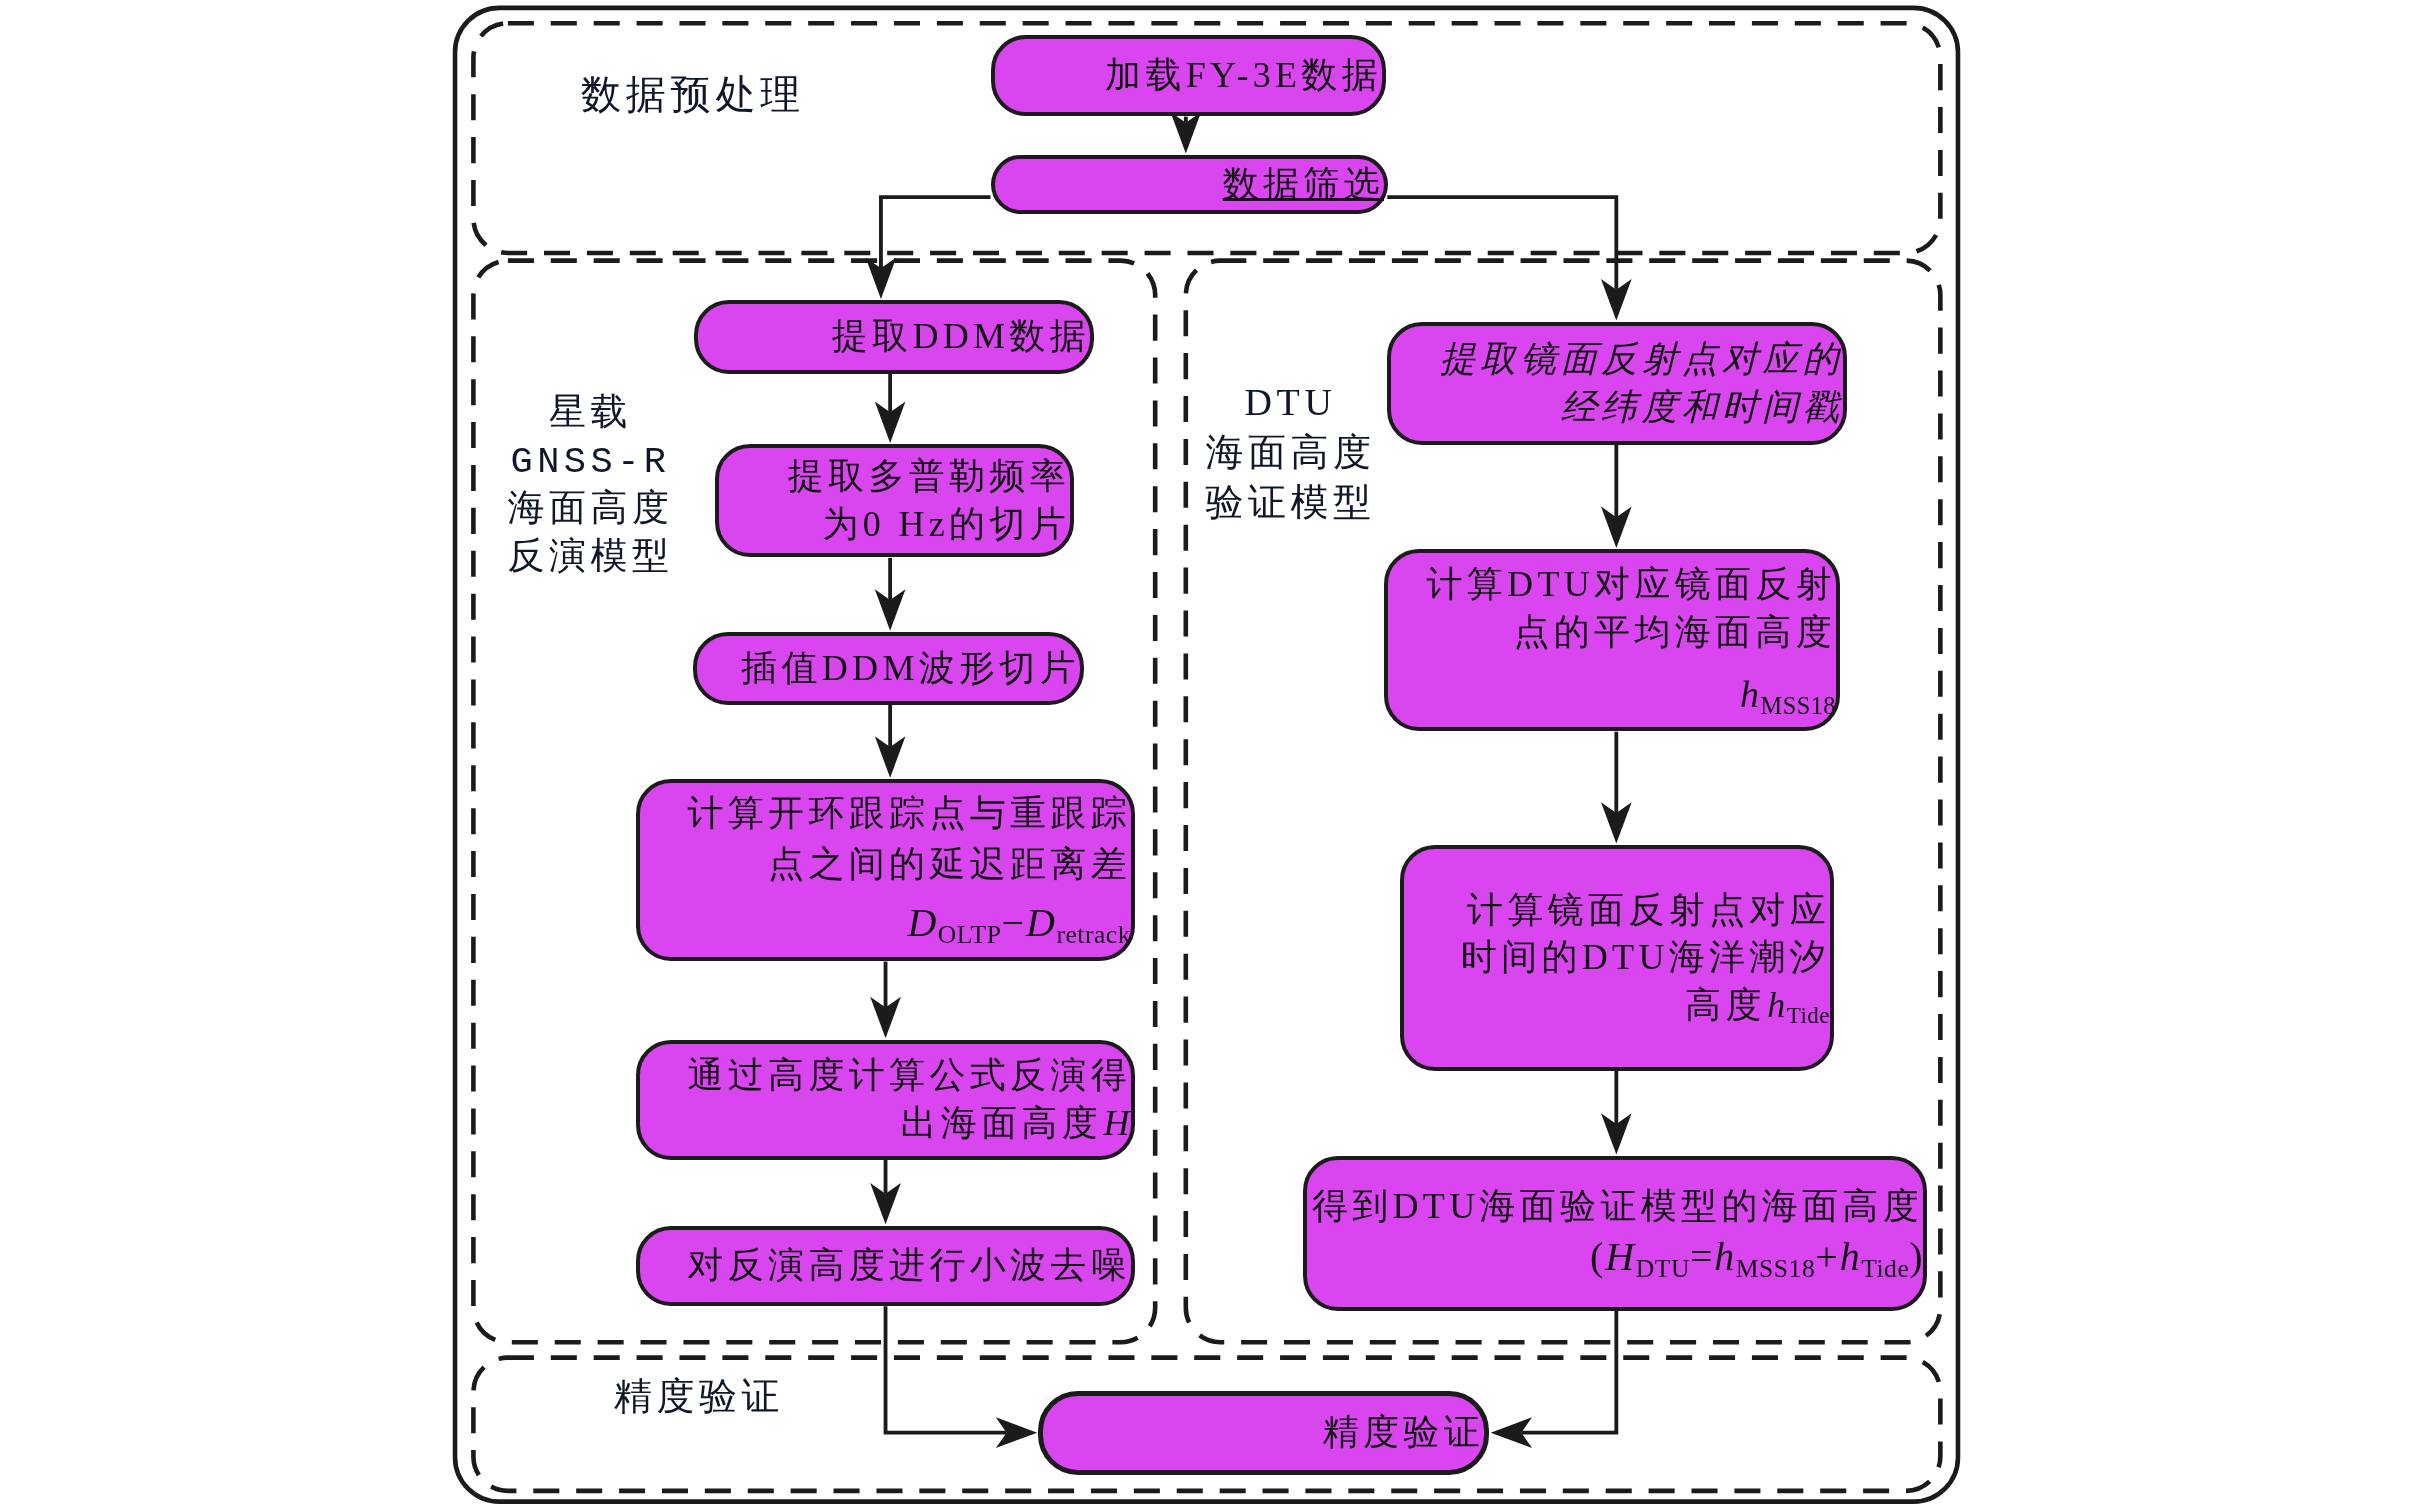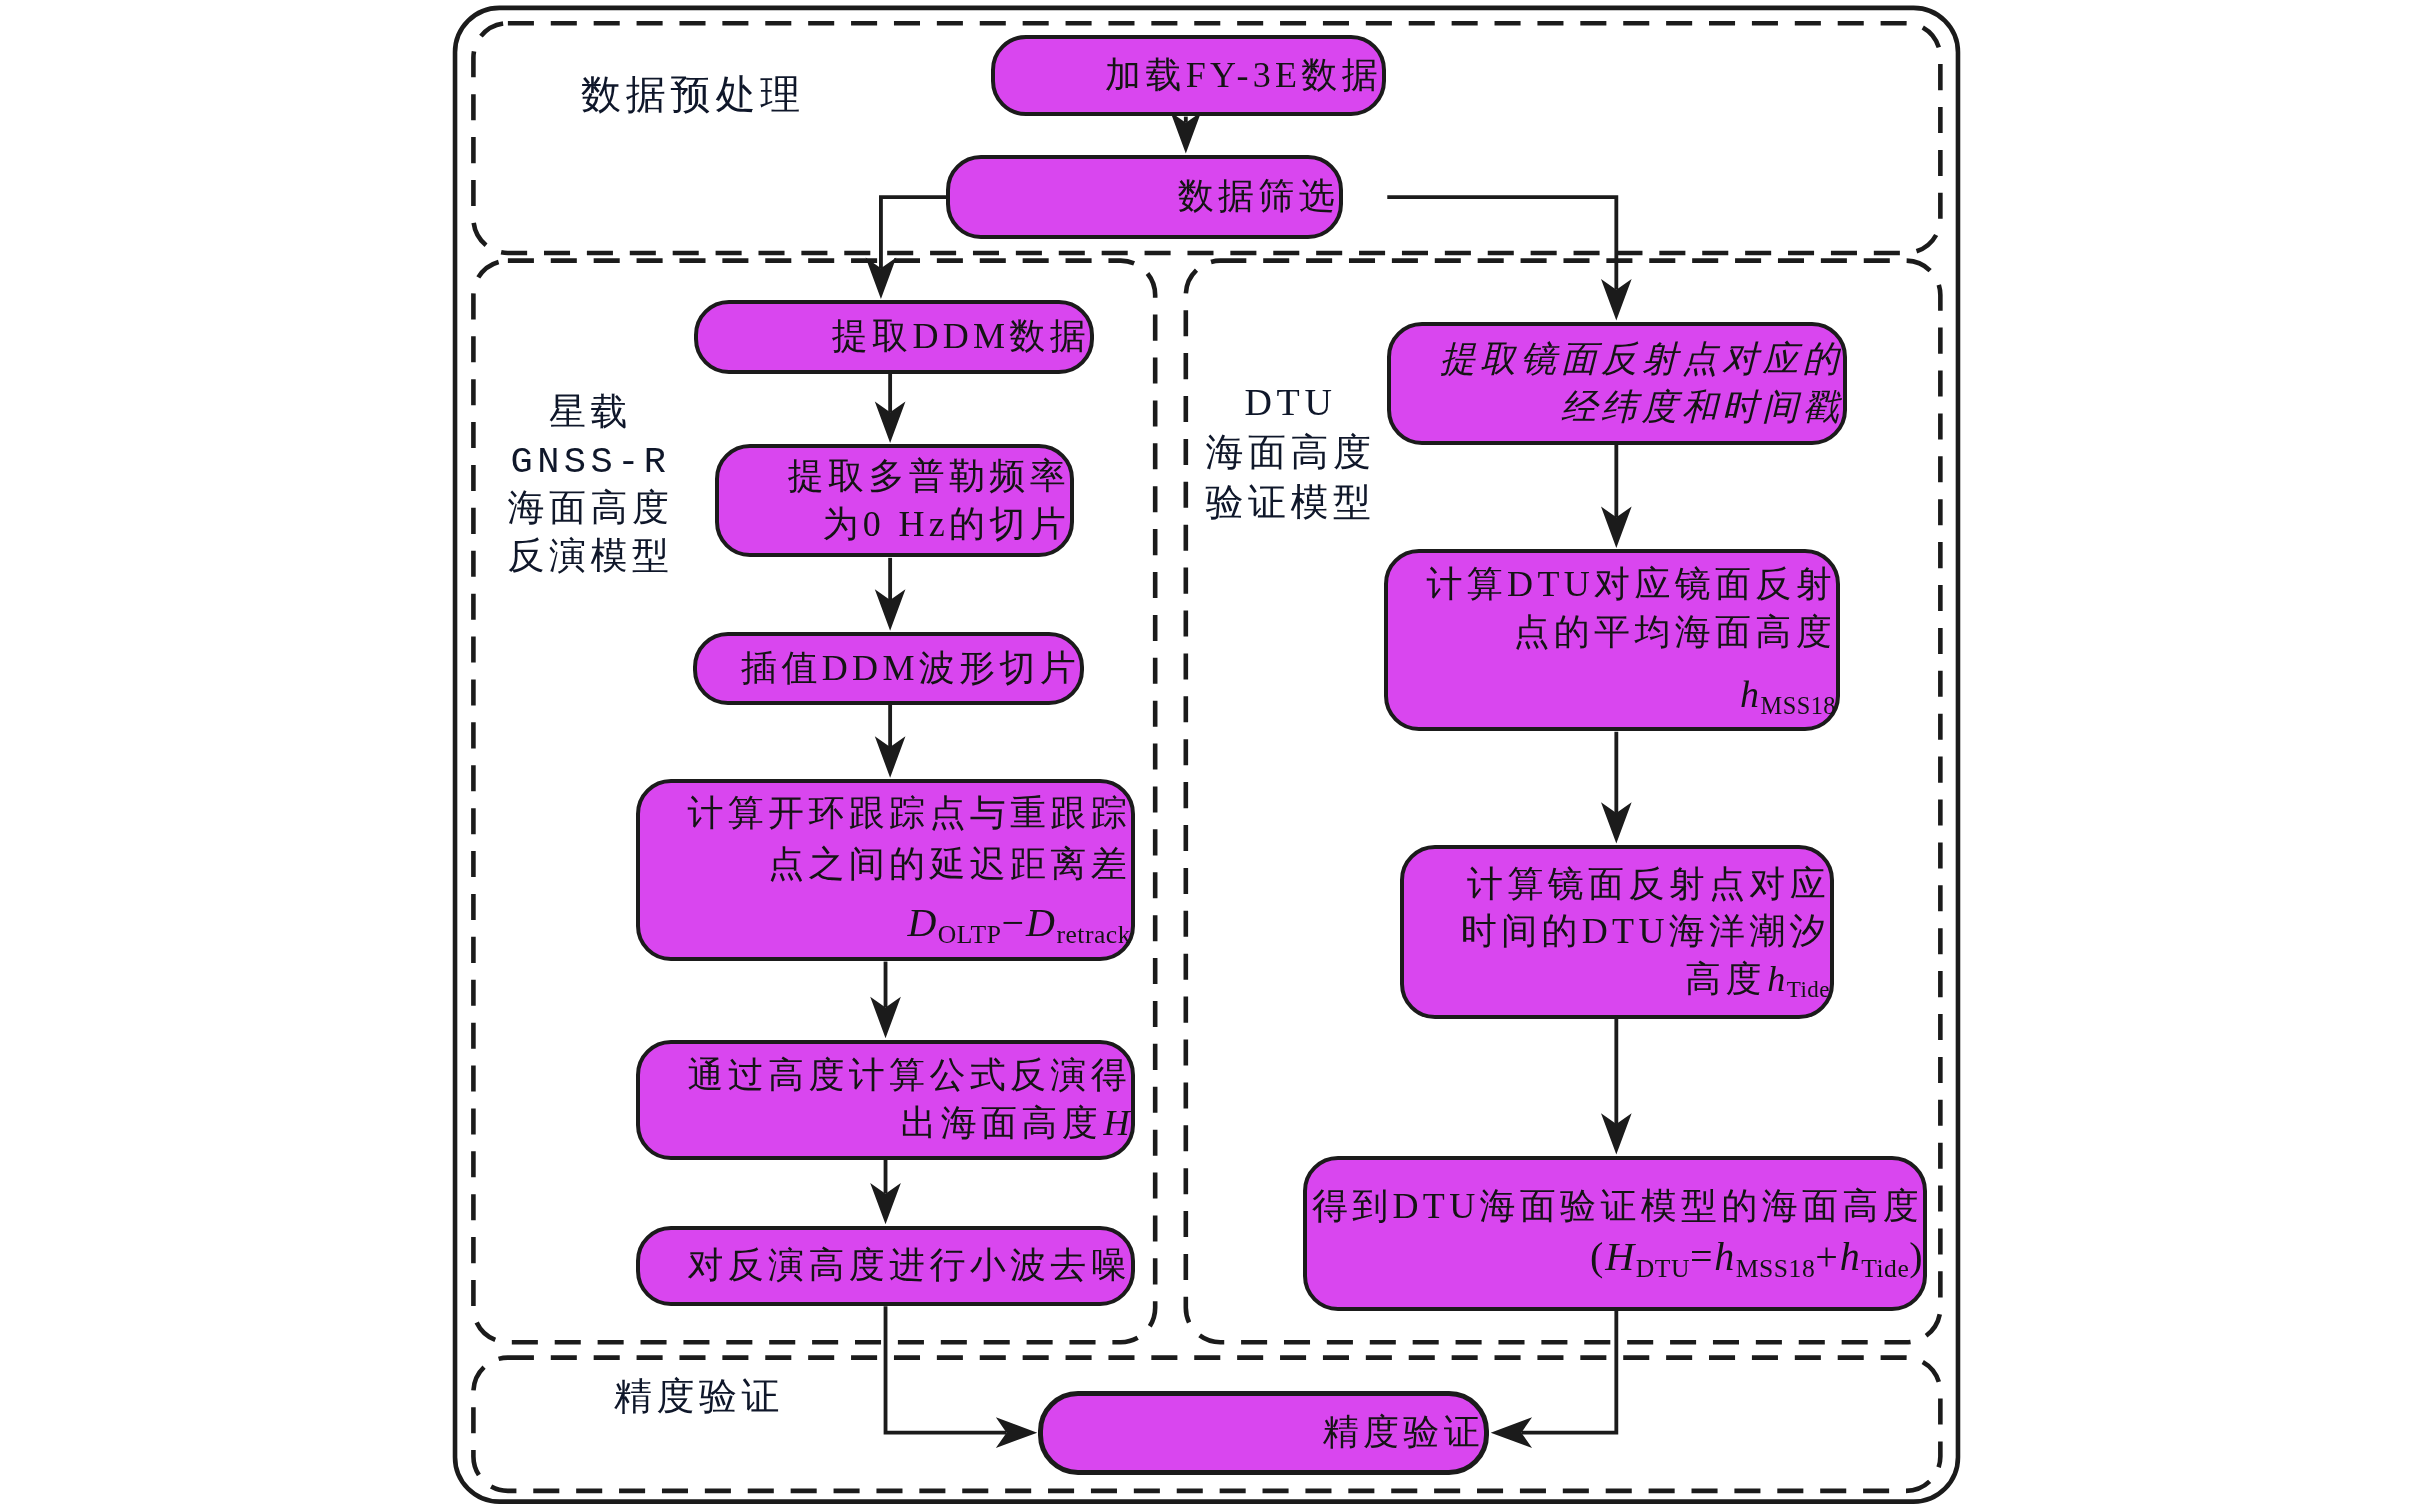--- a/index.html
+++ b/index.html
@@ -96,21 +96,21 @@
     <span class="ln">海面高度</span>
     <span class="ln">验证模型</span>
   </div>
 
   <div class="rlabel" style="left:542px;top:1371px;width:314px;">精度验证</div>
 
   <div class="node" style="left:991px;top:35px;width:395px;height:81px;">
     <span class="ln">加载FY-3E数据</span>
   </div>
 
-  <div class="node" style="left:946px;top:155px;width:397px;height:84px;">
+  <div class="node" style="left:991px;top:155px;width:397px;height:59px;text-decoration:underline;">
     <span class="ln">数据筛选</span>
   </div>
 
   <div class="node" style="left:694px;top:300px;width:400px;height:74px;">
     <span class="ln">提取DDM数据</span>
   </div>
 
   <div class="node" style="left:715px;top:444px;width:359px;height:113px;">
     <span class="ln">提取多普勒频率</span>
     <span class="ln">为0 Hz的切片</span>
@@ -143,21 +143,21 @@
   </div>
 
   <div class="node node-r2" style="left:1384px;top:549px;width:456px;height:182px;">
     <span class="ln">计算DTU对应镜面反射</span>
     <span class="ln">点的平均海面高度</span>
     <span class="ln formula">
       <i>h</i><sub>MSS18</sub>
     </span>
   </div>
 
-  <div class="node" style="left:1400px;top:845px;width:434px;height:174px;">
+  <div class="node" style="left:1400px;top:845px;width:434px;height:226px;">
     <span class="ln">计算镜面反射点对应</span>
     <span class="ln">时间的DTU海洋潮汐</span>
     <span class="ln"><span>高度</span><i>h</i><sub>Tide</sub></span>
   </div>
 
   <div class="node" style="left:1303px;top:1156px;width:624px;height:155px;">
     <span class="ln">得到DTU海面验证模型的海面高度</span>
     <span class="ln formula">
       <span>(</span><i>H</i><sub>DTU</sub><span>=</span><i>h</i><sub>MSS18</sub><span>+</span><i>h</i><sub>Tide</sub><span>)</span>
     </span>

